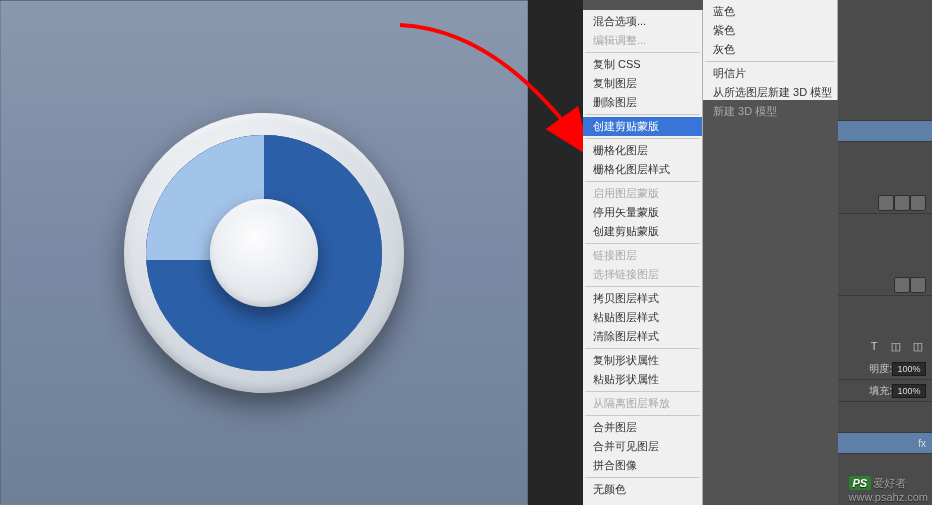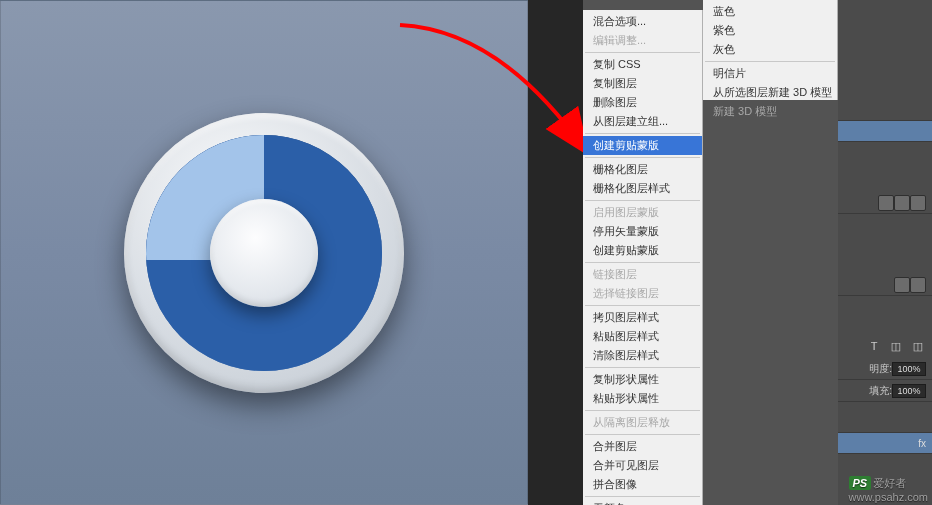--- a/index.html
+++ b/index.html
@@ -63,21 +63,20 @@
   <path d="M20,35 Q120,40 205,160" stroke="#f00" stroke-width="4" fill="none" marker-end="url(#ah)"></path>
 </svg>
 
 <div class="context-menu">
   <div class="menu-item">混合选项...</div>
   <div class="menu-item disabled">编辑调整...</div>
   <div class="menu-sep"></div>
   <div class="menu-item">复制 CSS</div>
   <div class="menu-item">复制图层</div>
   <div class="menu-item">删除图层</div>
-  <div class="menu-item">从图层建立组...</div>
   <div class="menu-sep"></div>
   <div class="menu-item highlighted">创建剪贴蒙版</div>
   <div class="menu-sep"></div>
   <div class="menu-item">栅格化图层</div>
   <div class="menu-item">栅格化图层样式</div>
   <div class="menu-sep"></div>
   <div class="menu-item disabled">启用图层蒙版</div>
   <div class="menu-item">停用矢量蒙版</div>
   <div class="menu-item">创建剪贴蒙版</div>
   <div class="menu-sep"></div>

